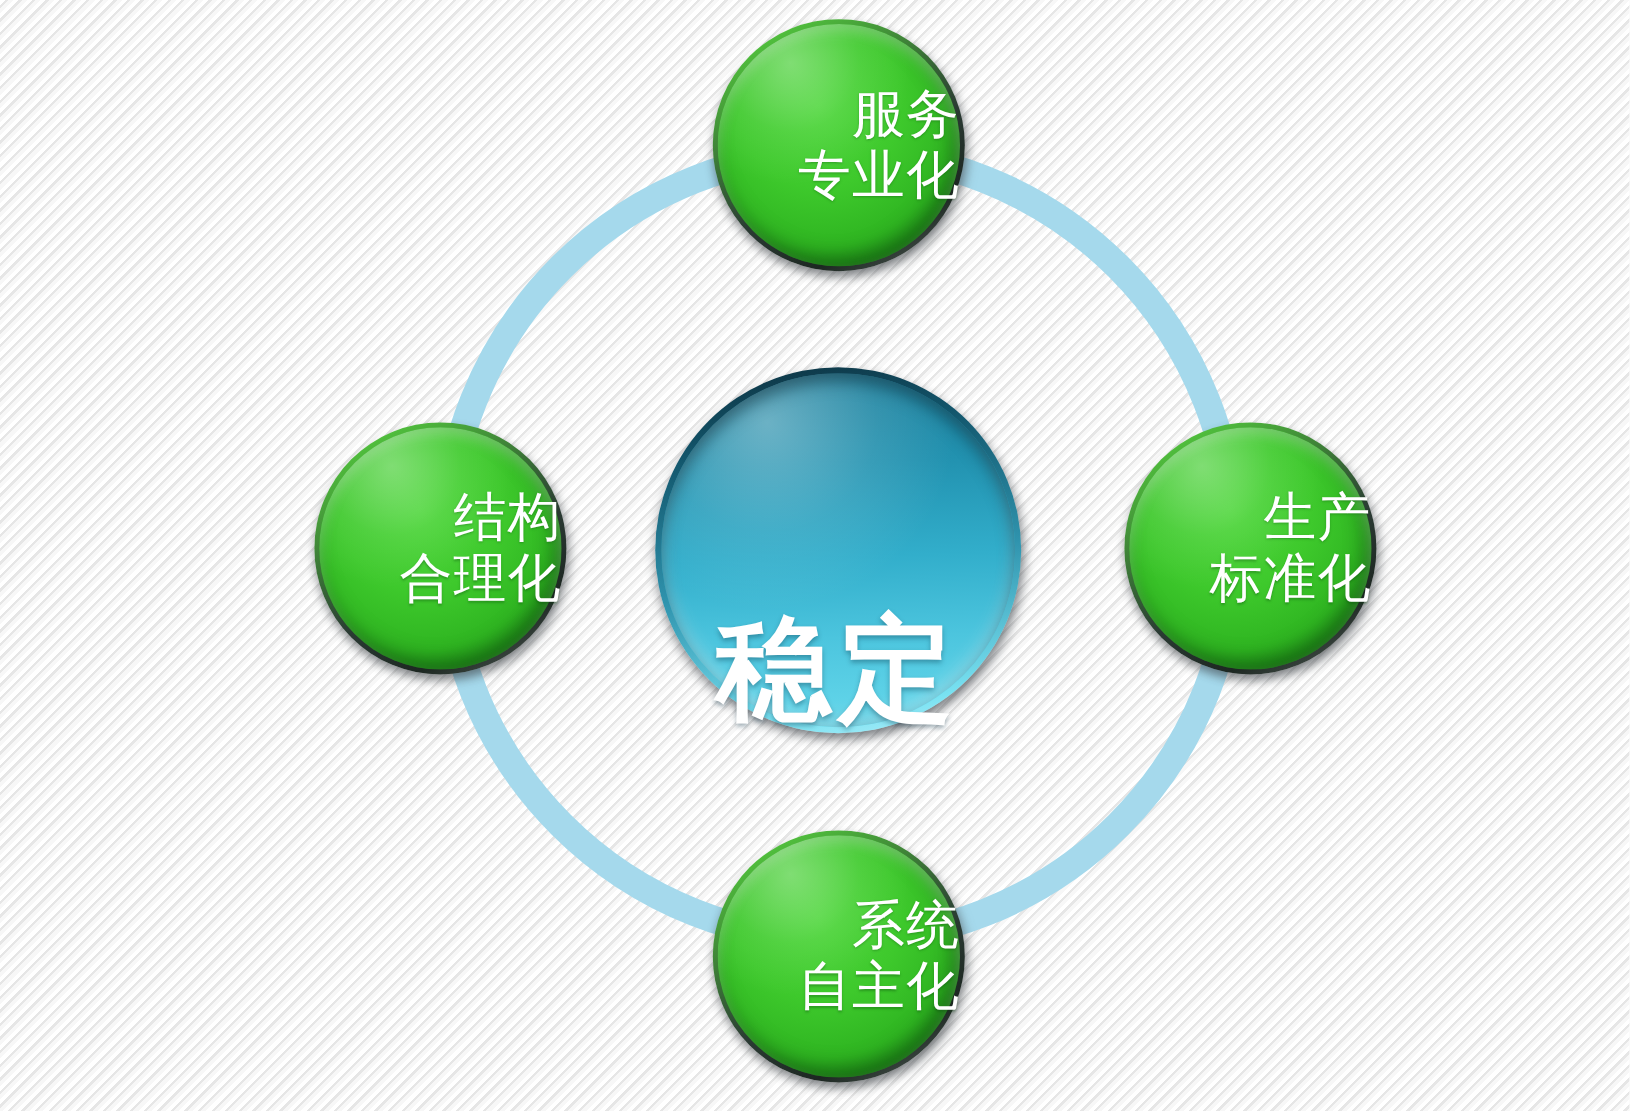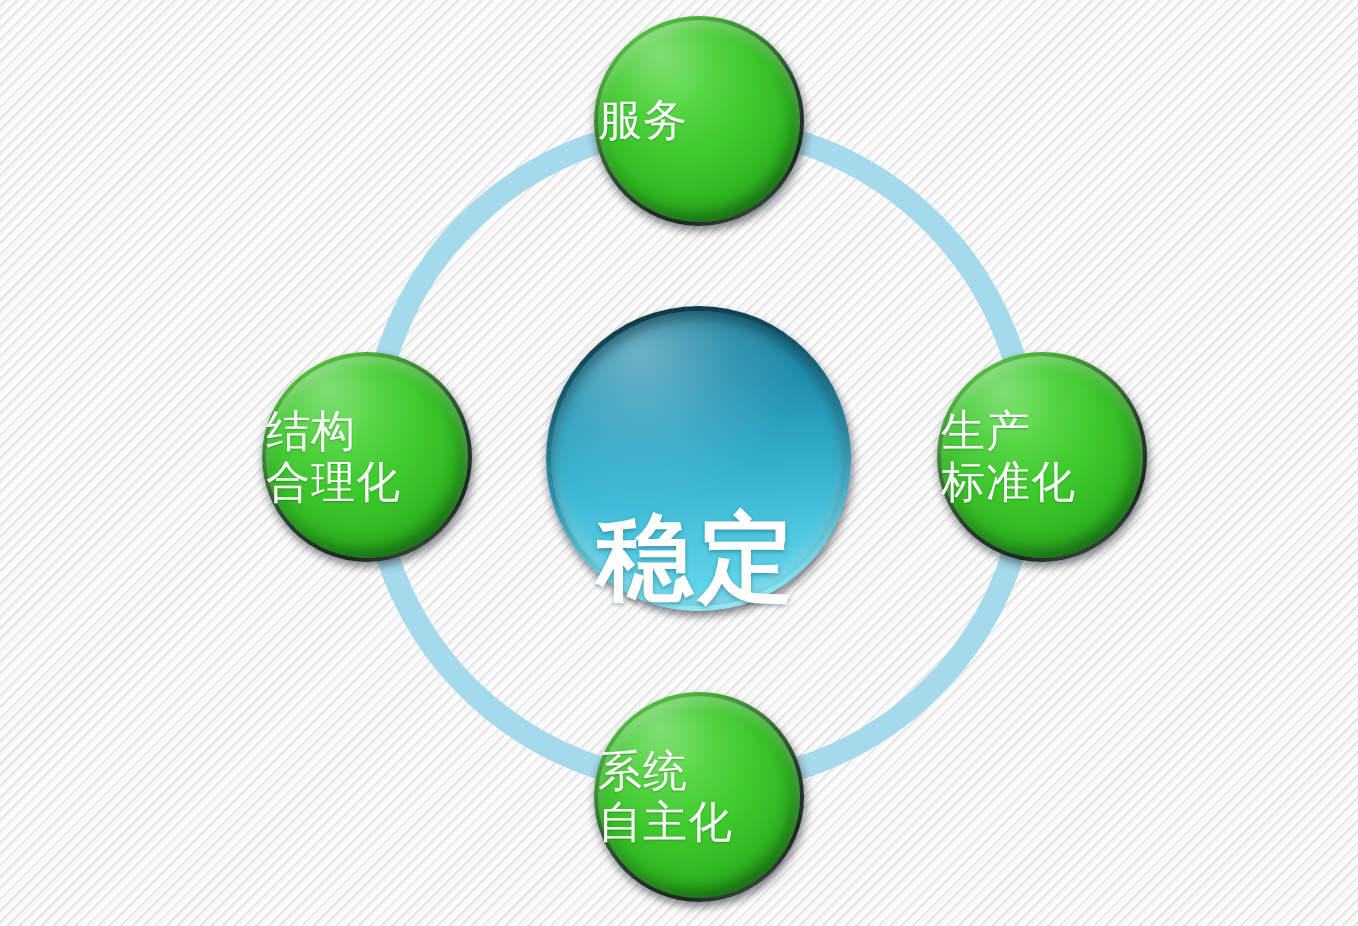--- a/index.html
+++ b/index.html
@@ -129,21 +129,21 @@
     width: 202px;
     height: 202px;
     border-radius: 50%;
     background:
       radial-gradient(circle at 30% 16%, rgba(255,255,255,0.32) 0%, rgba(255,255,255,0.08) 26%, rgba(255,255,255,0) 46%),
       radial-gradient(circle at 42% 34%, #4dd63a 0%, #3ec92c 38%, #2fb521 66%, #1d8f16 88%, #177a12 100%);
     box-shadow: inset 0 6px 11px rgba(255,255,255,0.30),
                 inset -5px -7px 16px rgba(8,55,10,0.55);
     display: flex;
     flex-direction: column;
-    align-items: flex-start;
+    align-items: flex-end;
     justify-content: center;
   }
   .node-line {
     color: #ffffff;
     font-size: 44px;
     line-height: 1.16;
     letter-spacing: 1px;
     text-shadow: 0 1px 2px rgba(10,70,12,0.35);
     white-space: nowrap;
     user-select: none;
@@ -168,20 +168,21 @@
         <span id="hub-label">稳定</span>
       </div>
     </div>
   </div>
 
   <div class="node" id="node-top">
     <div class="node-shadow"></div>
     <div class="node-rim">
       <div class="node-face">
         <span class="node-line">服务</span>
+        <span class="node-line">专业化</span>
       </div>
     </div>
   </div>
 
   <div class="node" id="node-right">
     <div class="node-shadow"></div>
     <div class="node-rim">
       <div class="node-face">
         <span class="node-line">生产</span>
         <span class="node-line">标准化</span>

